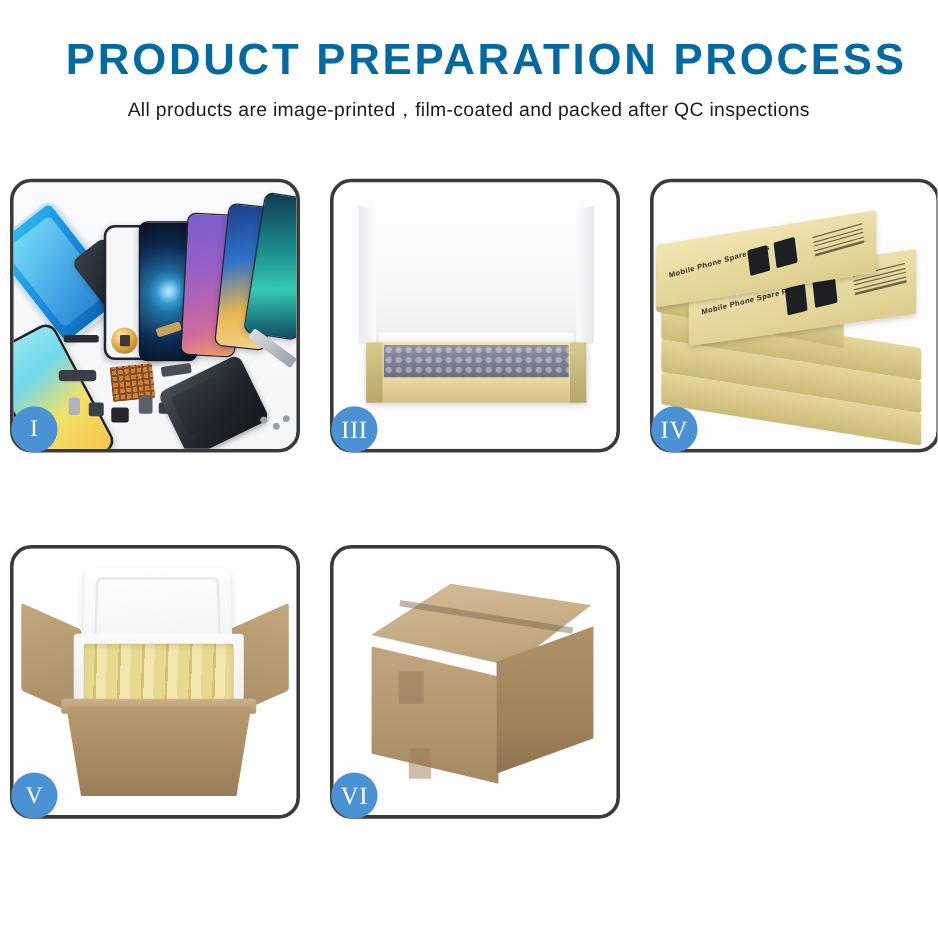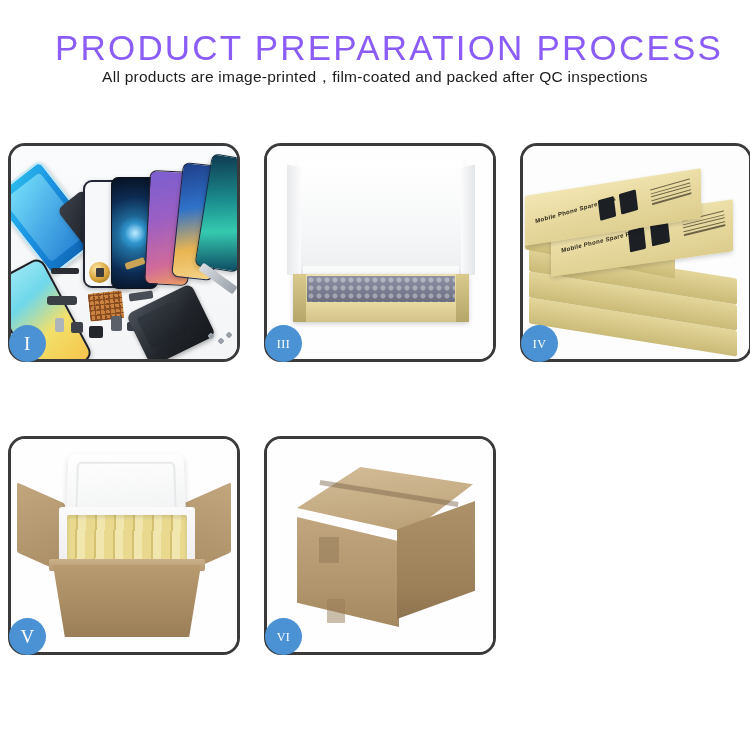--- a/index.html
+++ b/index.html
@@ -6,25 +6,25 @@
   body{
     width:750px;height:750px;background:#ffffff;
     font-family:"Liberation Sans","DejaVu Sans",sans-serif;
     overflow:hidden;position:relative;
   }
   .page{width:750px;height:750px;position:relative;}
 
   
   .header{padding-top:30px;text-align:center;}
   .title{
-    font-size:35px;font-weight:400;color:#8b5cf6;
+    font-size:35px;font-weight:700;color:#0369a1;
     letter-spacing:2.2px;line-height:1.05;white-space:nowrap;padding-left:28px;
   }
   .subtitle{
-    font-size:15.5px;color:#1c1c1c;
+    margin-top:11px;font-size:15.5px;color:#1c1c1c;
     letter-spacing:.25px;white-space:nowrap;font-weight:400;
   }
 
   
   .grid{
     position:absolute;left:8px;top:143px;
     width:736px;
     display:grid;grid-template-columns:232px 232px 232px;
     grid-template-rows:219px 219px;
     column-gap:24px;row-gap:74px;
@@ -40,21 +40,21 @@
   }
   .badge{
     position:absolute;left:-2px;bottom:-3px;
     width:37px;height:37px;border-radius:50%;
     background:#4a92d4;color:#fff;
     display:flex;align-items:center;justify-content:center;
     font-family:"Liberation Serif","DejaVu Serif",serif;
     font-size:19px;line-height:1;letter-spacing:.5px;
     z-index:5;
   }
-  .badge.wide{font-size:12px;}
+  .badge.wide{font-size:20px;}
 
   
   .p1{background:linear-gradient(180deg,#fafbfc 0%,#f4f5f7 100%);}
   .ph{position:absolute;border-radius:7px;box-shadow:0 2px 5px rgba(0,0,0,.22);}
   .ph-a{left:4px;top:22px;width:58px;height:96px;
     background:linear-gradient(150deg,#2ec7f0 0%,#1b8fe0 45%,#0c5fae 100%);
     transform:rotate(-38deg);border:2px solid #bfe6f7;}
   .ph-a:after{content:"";position:absolute;left:6px;top:8px;right:6px;bottom:10px;
     background:linear-gradient(160deg,#7fe3fb,#2a86d8);border-radius:4px;opacity:.85;}
   .ph-b{left:58px;top:48px;width:34px;height:52px;

